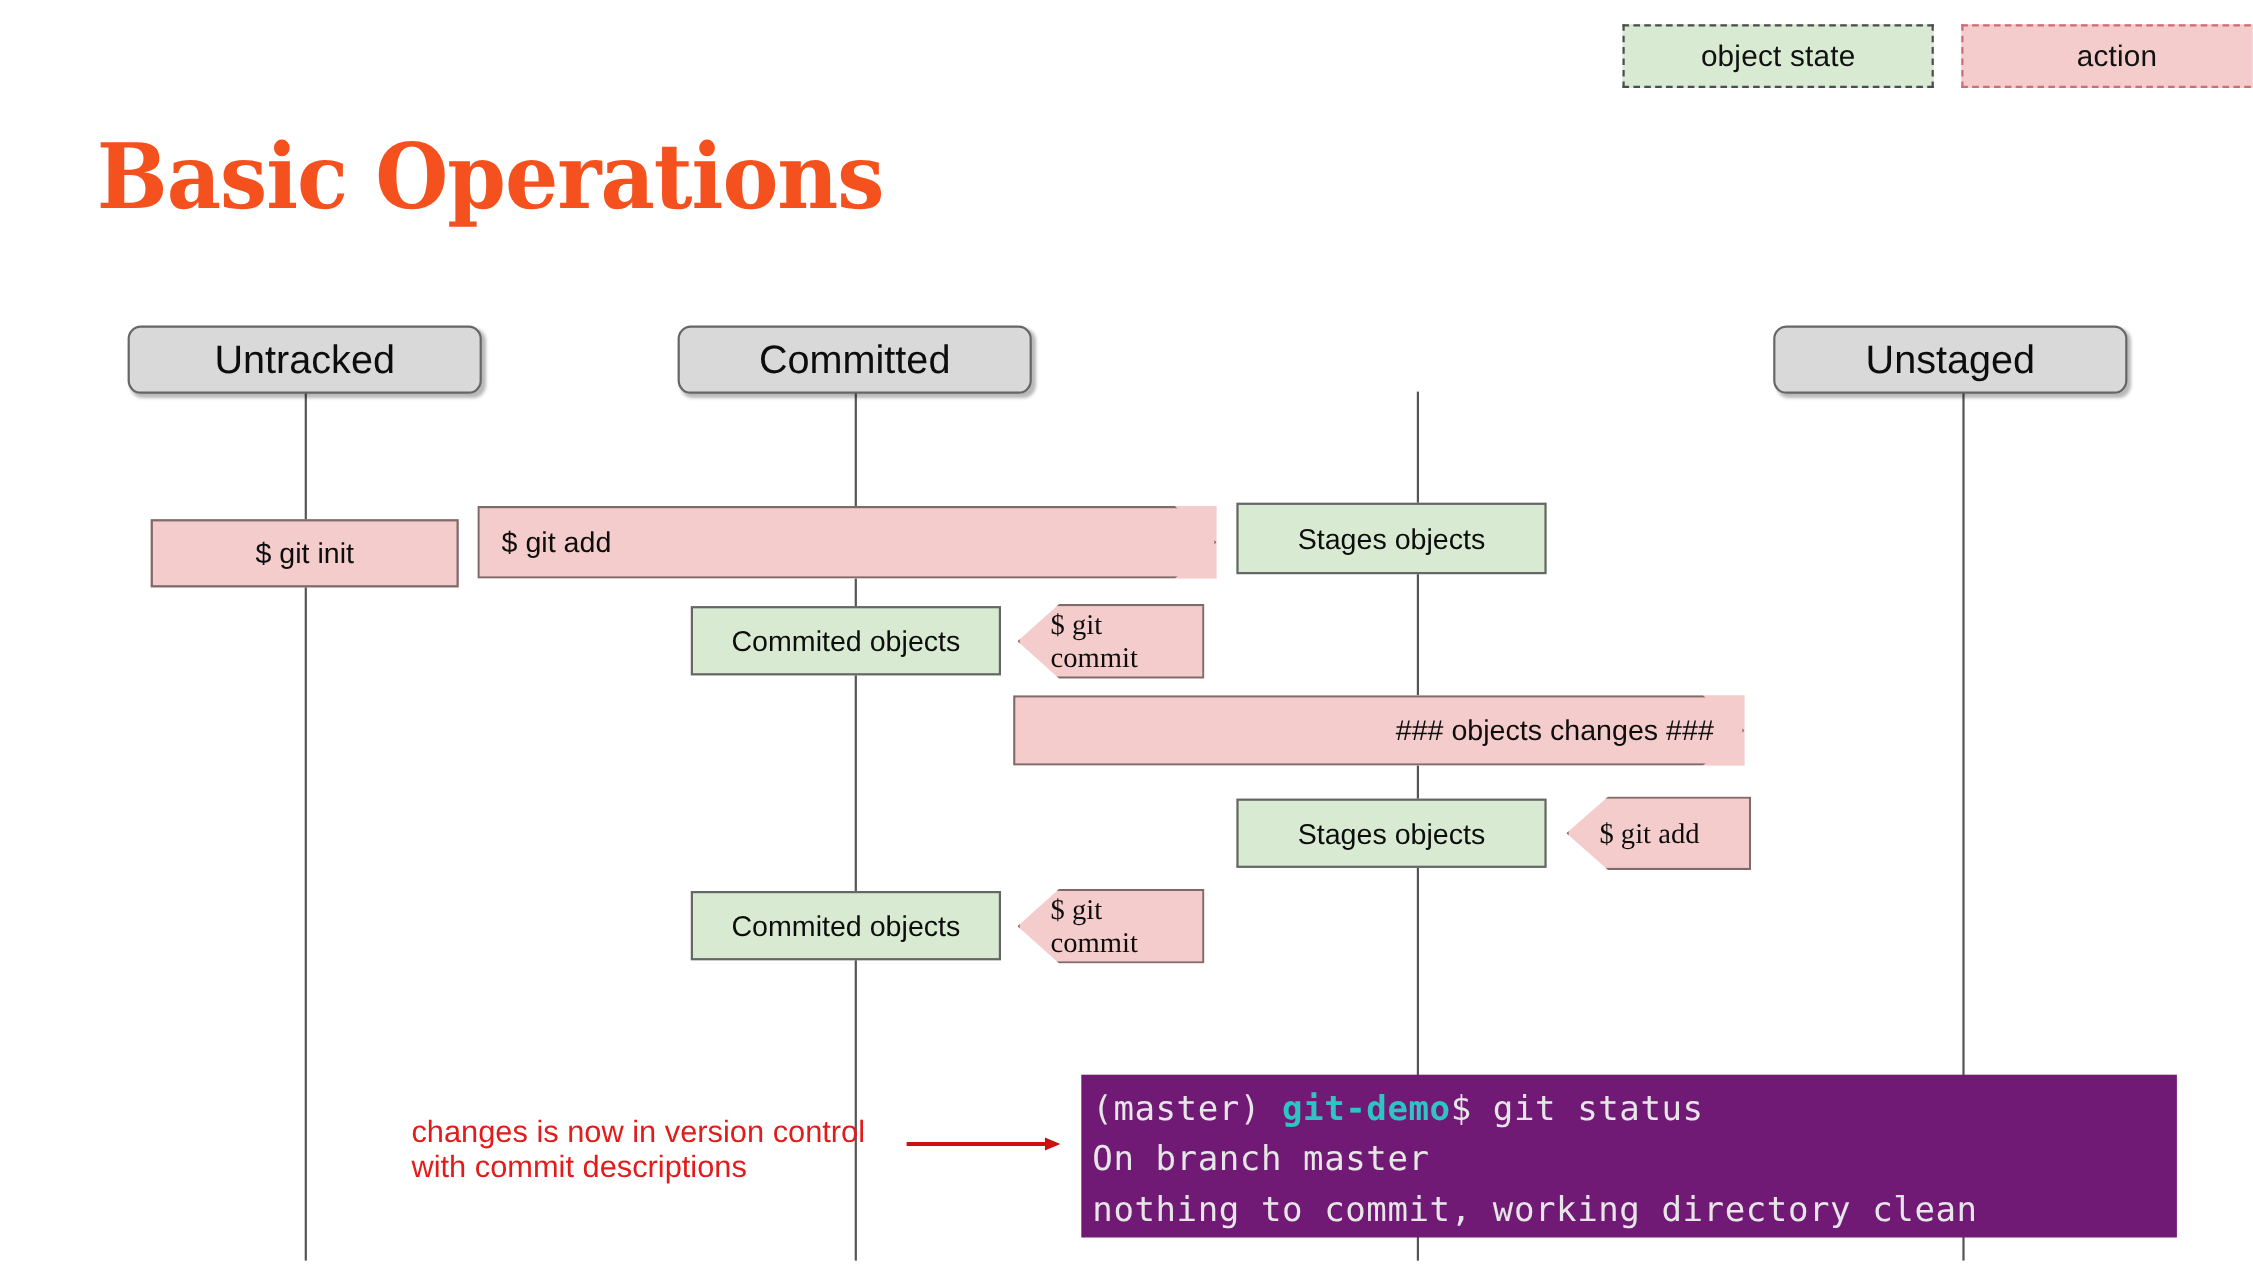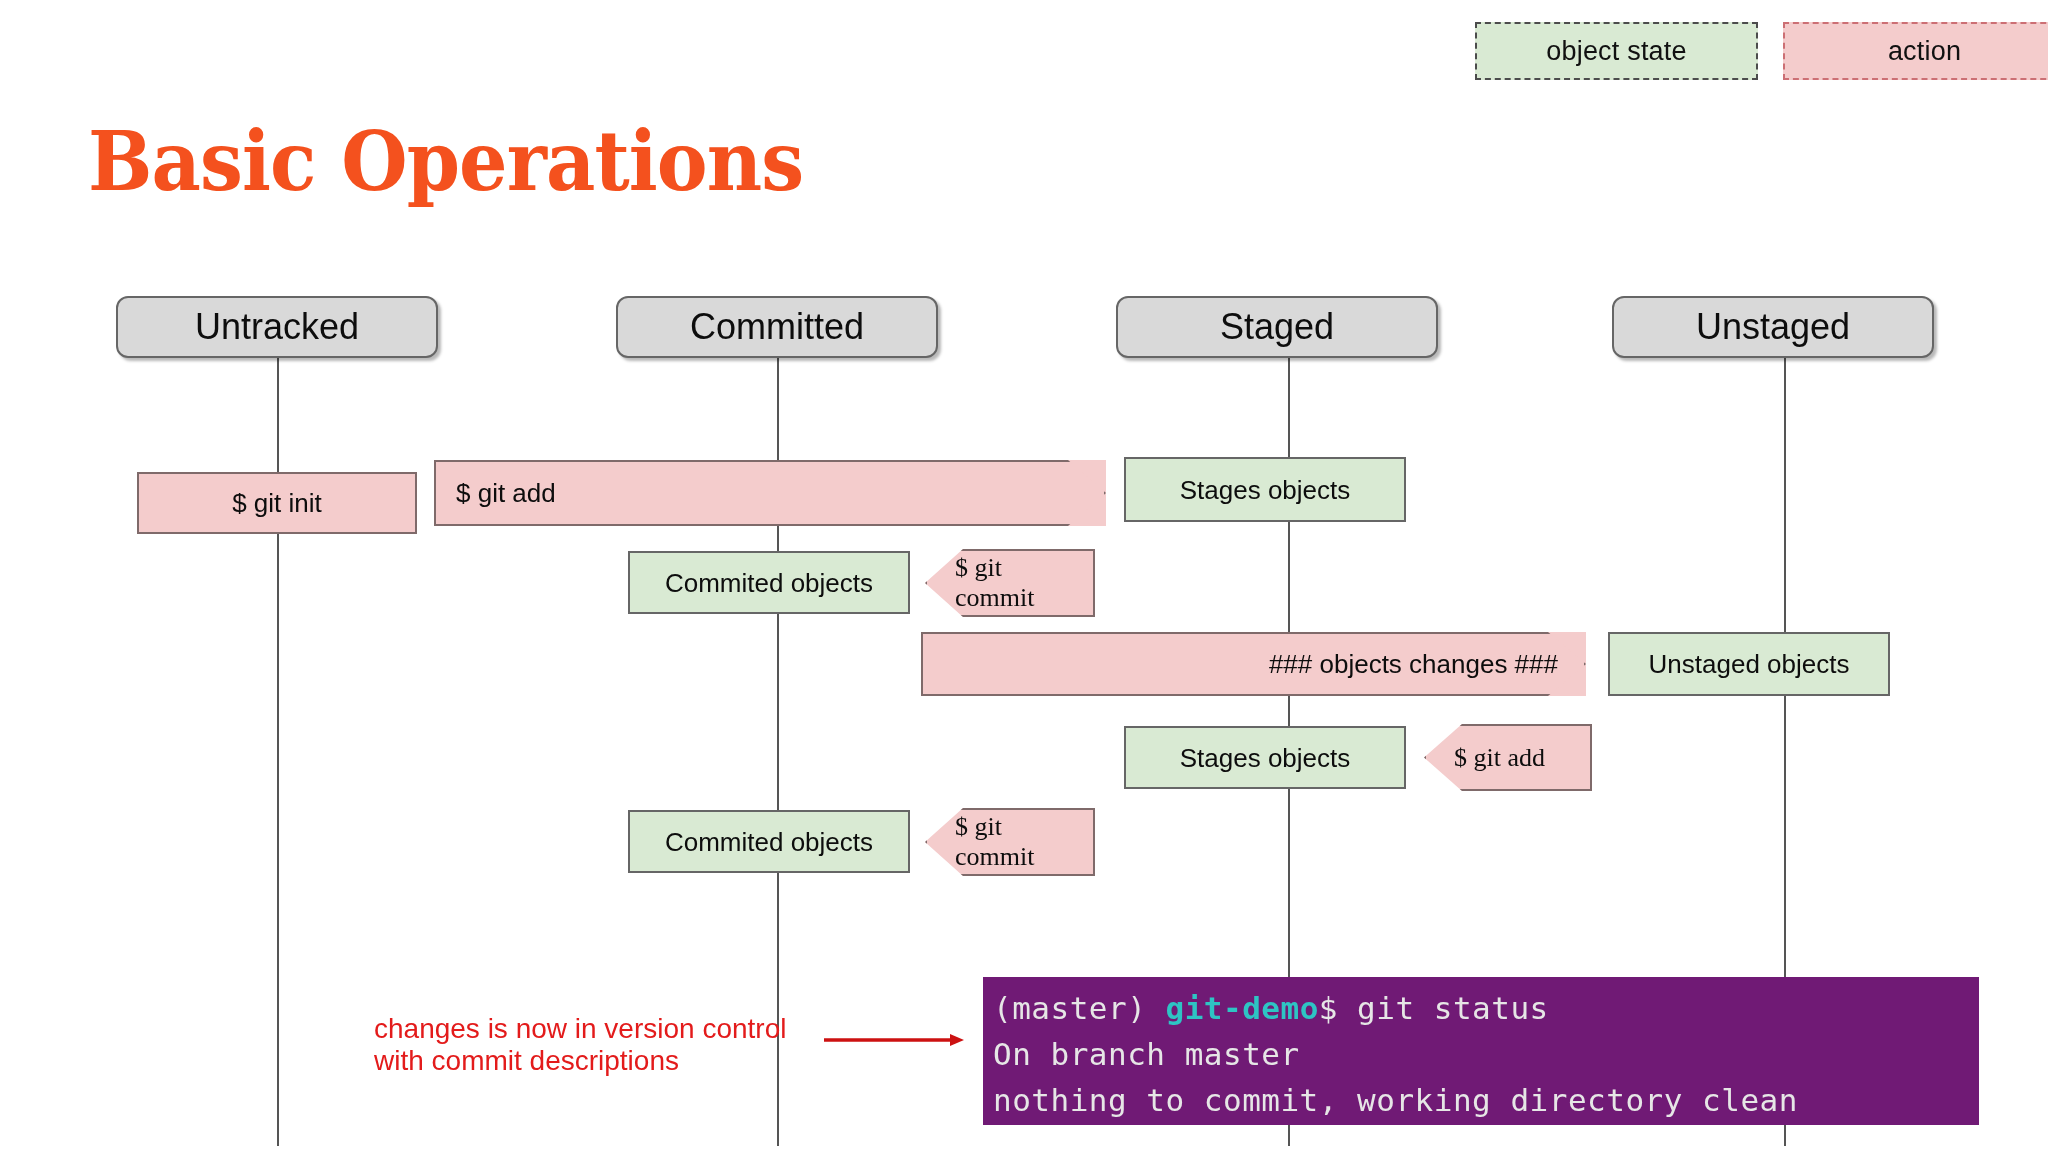--- a/index.html
+++ b/index.html
@@ -187,23 +187,20 @@
   <div class="lane-line" style="left:777px;"></div>
   <div class="lane-line" style="left:1288px;"></div>
   <div class="lane-line" style="left:1784px;"></div>
 
   <div class="col-header" style="left:616px;  top:296px; width:322px;">
     <span>Committed</span>
   </div>
   <div class="col-header" style="left:116px;  top:296px; width:322px;">
     <span>Untracked</span>
   </div>
-  <div class="col-header" style="left:1116px; top:296px; width:322px;">
-    <span>Staged</span>
-  </div>
   <div class="col-header" style="left:1612px; top:296px; width:322px;">
     <span>Unstaged</span>
   </div>
 
 
   <div class="node action-rect" style="left:137px; top:472px; width:280px; height:62px;text-align:right;">
     <span>$ git init</span>
   </div>
   <div class="node action-arrow-right" style="left:434px; top:460px; width:672px; height:66px;">
     <span class="fill"></span>
@@ -218,23 +215,20 @@
   </div>
   <div class="node action-arrow-left" style="left:925px; top:549px; width:170px; height:68px;">
     <span class="fill"></span>
     <span class="txt" style="white-space:pre-line;">$ git
 commit</span>
   </div>
 
   <div class="node action-arrow-right" style="left:921px; top:632px; width:665px; height:64px; justify-content:flex-end; padding-left:10px;">
     <span class="fill"></span>
     <span class="txt" style="margin-right:28px;">### objects changes ###</span>
-  </div>
-  <div class="node state-box" style="left:1608px; top:632px; width:282px; height:64px;">
-    <span>Unstaged objects</span>
   </div>
 
   <div class="node state-box" style="left:1124px; top:726px; width:282px; height:63px;">
     <span>Stages objects</span>
   </div>
   <div class="node action-arrow-left" style="left:1424px; top:724px; width:168px; height:67px;">
     <span class="fill"></span>
     <span class="txt">$ git add</span>
   </div>
 

